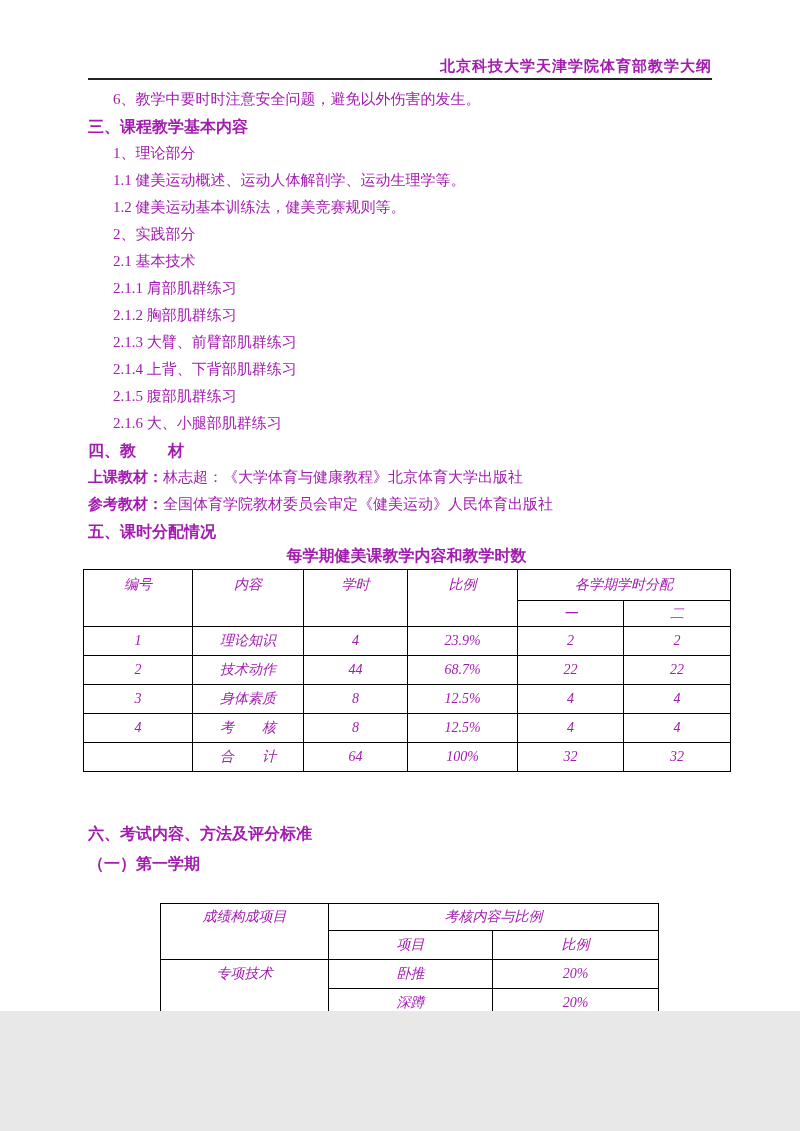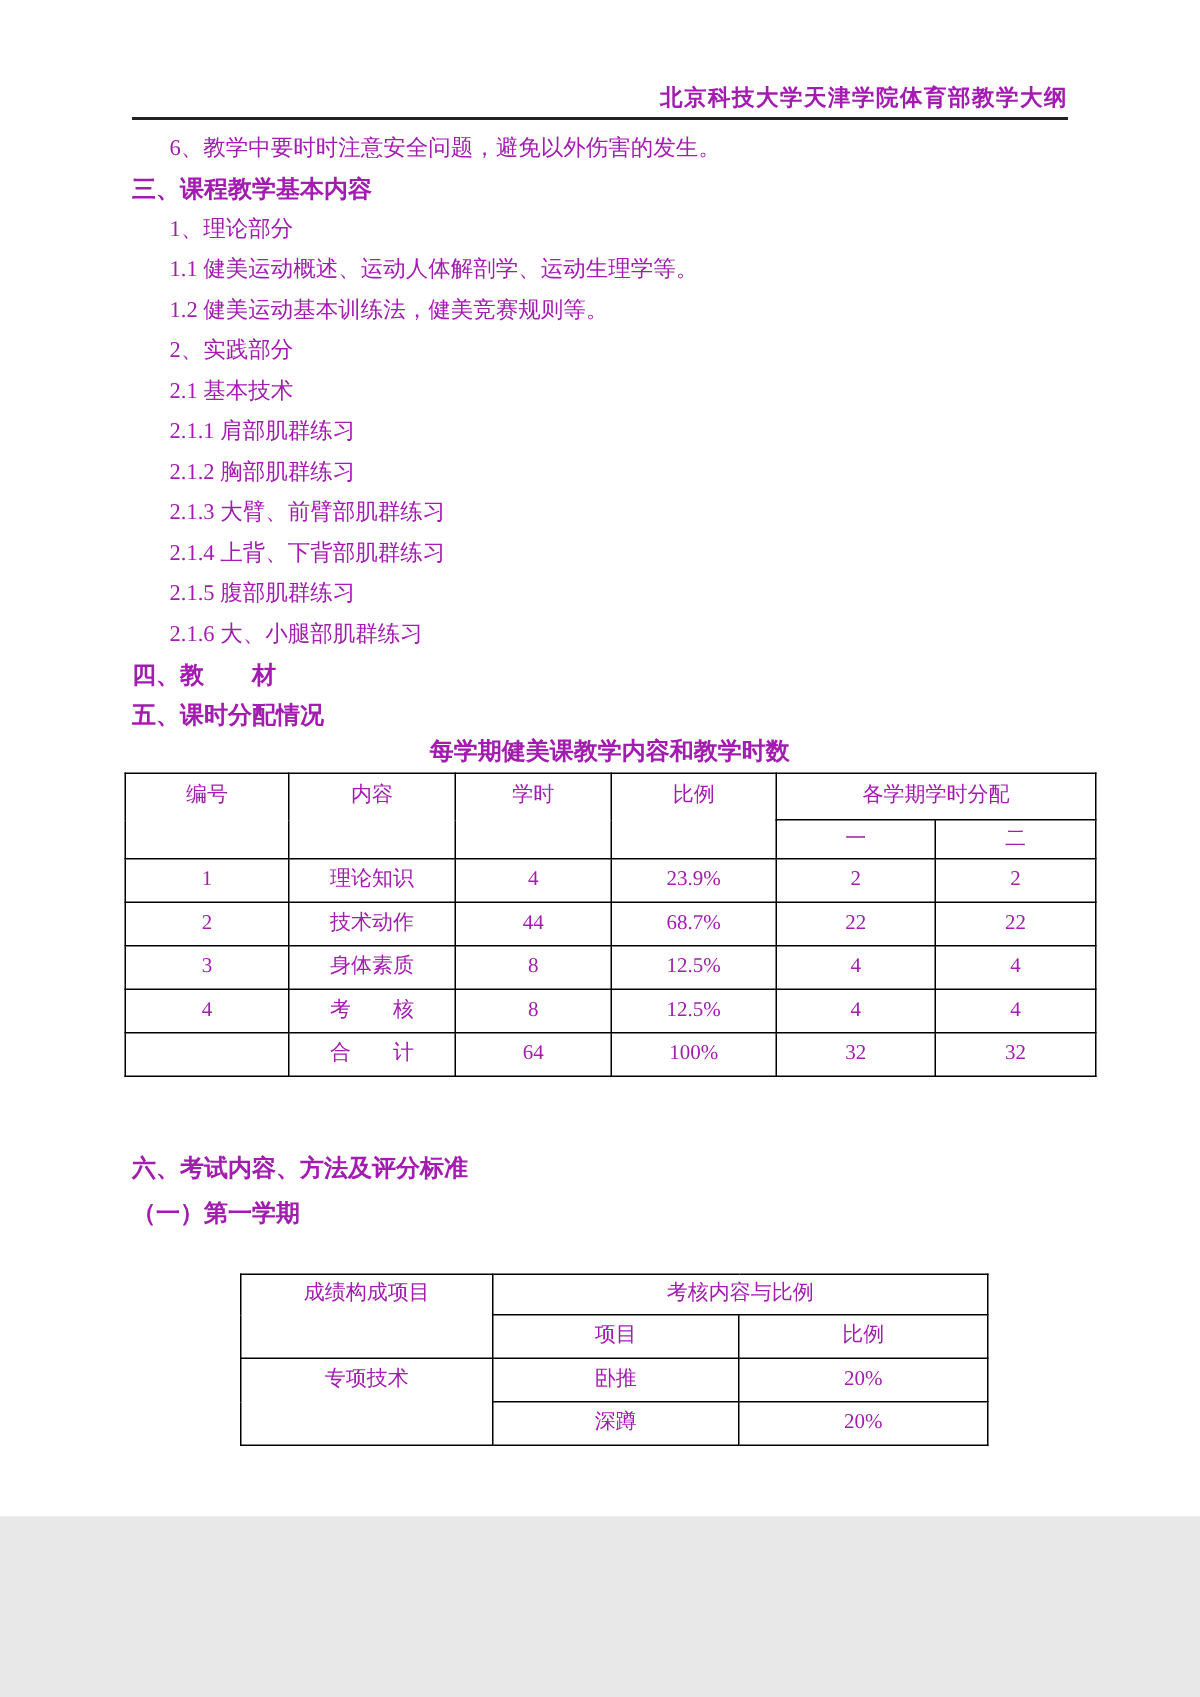--- a/index.html
+++ b/index.html
@@ -33,21 +33,21 @@
   .line { height:27px; line-height:27px; }
   .indent { padding-left:25px; }
   .bold { font-weight:bold; }
   .h-sec { font-size:16px; font-weight:bold; }
   .tbl-title {
     margin-left:-5px; width:647px;
     text-align:center; font-size:16px; font-weight:bold;
     height:22px; line-height:22px;
   }
   
-  table { border-collapse:collapse; table-layout:fixed; }
+  table { border-collapse:collapse; table-layout:fixed;font-style:italic; }
   td {
     border:1px solid #000;
     text-align:center;
     vertical-align:middle;
     font-size:14px;
     padding:0;
     overflow:hidden;
   }
   .t1 { margin-left:-5px; width:647px; margin-top:2px; }
   .t1 .hrow1 td { height:30px; line-height:30px; }
@@ -86,20 +86,22 @@
     <div class="line indent">2、实践部分</div>
     <div class="line indent">2.1 基本技术</div>
     <div class="line indent">2.1.1 肩部肌群练习</div>
     <div class="line indent">2.1.2 胸部肌群练习</div>
     <div class="line indent">2.1.3 大臂、前臂部肌群练习</div>
     <div class="line indent">2.1.4 上背、下背部肌群练习</div>
     <div class="line indent">2.1.5 腹部肌群练习</div>
     <div class="line indent">2.1.6 大、小腿部肌群练习</div>
 
     <div class="line h-sec">四、教　　材</div>
+    <div class="line"><span class="bold">上课教材：</span><span>林志超：《大学体育与健康教程》北京体育大学出版社</span></div>
+    <div class="line"><span class="bold">参考教材：</span><span>全国体育学院教材委员会审定《健美运动》人民体育出版社</span></div>
 
     <div class="line h-sec">五、课时分配情况</div>
 
     <div class="tbl-title">每学期健美课教学内容和教学时数</div>
 
     <table class="t1">
       <colgroup>
         <col style="width:109px">
           <col style="width:111px">
           <col style="width:104px">

